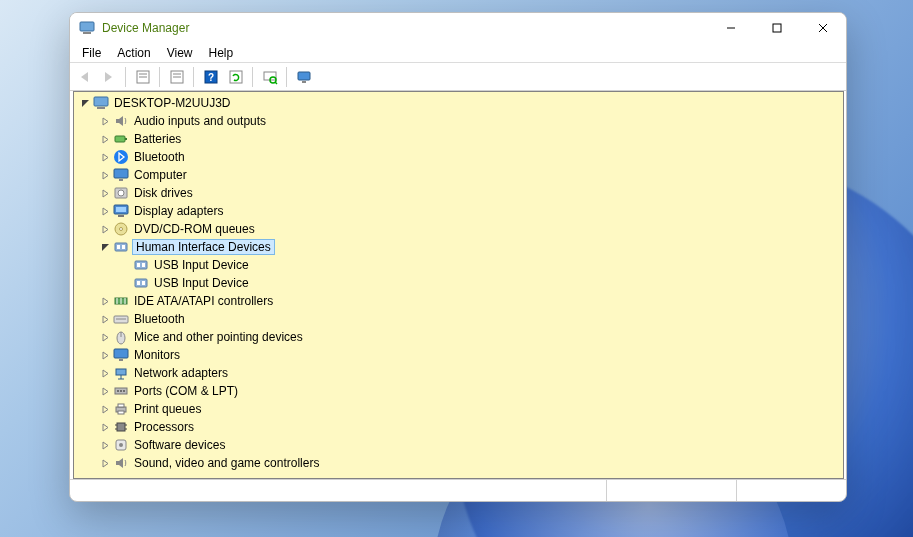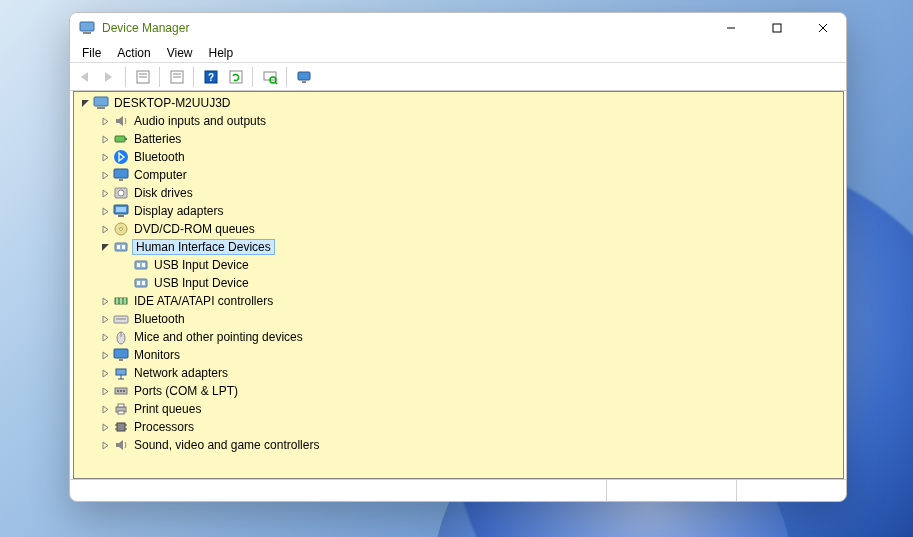--- a/index.html
+++ b/index.html
@@ -505,20 +505,31 @@
         </svg>
         <span class="label">Processors</span>
       </div>
       <div class="tree-row indent-1">
         <span class="arrow">
           <svg width="9" height="9">
             <path d="M2 1L7 4.5 2 8z" fill="none" stroke="#808080"></path>
           </svg>
         </span>
         <svg class="node-icon" viewBox="0 0 16 16">
+          <use href="#i-software"></use>
+        </svg>
+        <span class="label">Software devices</span>
+      </div>
+      <div class="tree-row indent-1">
+        <span class="arrow">
+          <svg width="9" height="9">
+            <path d="M2 1L7 4.5 2 8z" fill="none" stroke="#808080"></path>
+          </svg>
+        </span>
+        <svg class="node-icon" viewBox="0 0 16 16">
           <use href="#i-audio"></use>
         </svg>
         <span class="label">Sound, video and game controllers</span>
       </div>
     </div>
 
   <div class="statusbar">
     <div style="flex:1"></div>
     <div class="status-cell" style="width:130px"></div>
     <div class="status-cell" style="width:110px"></div>

